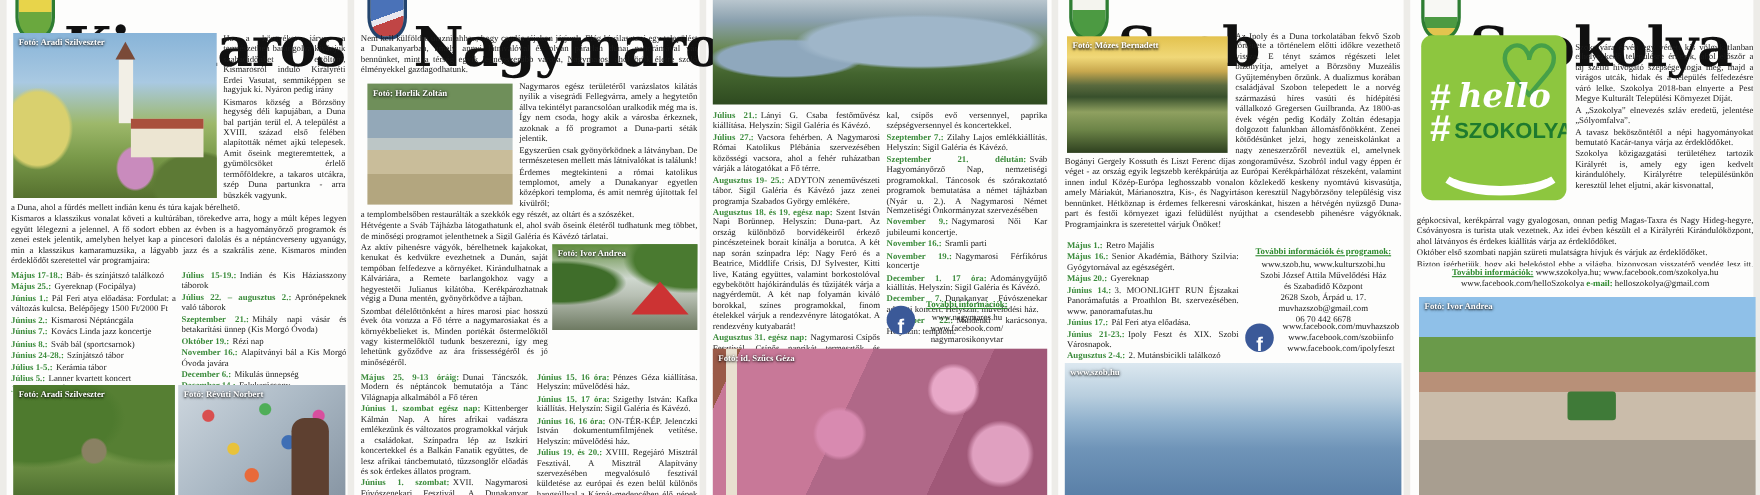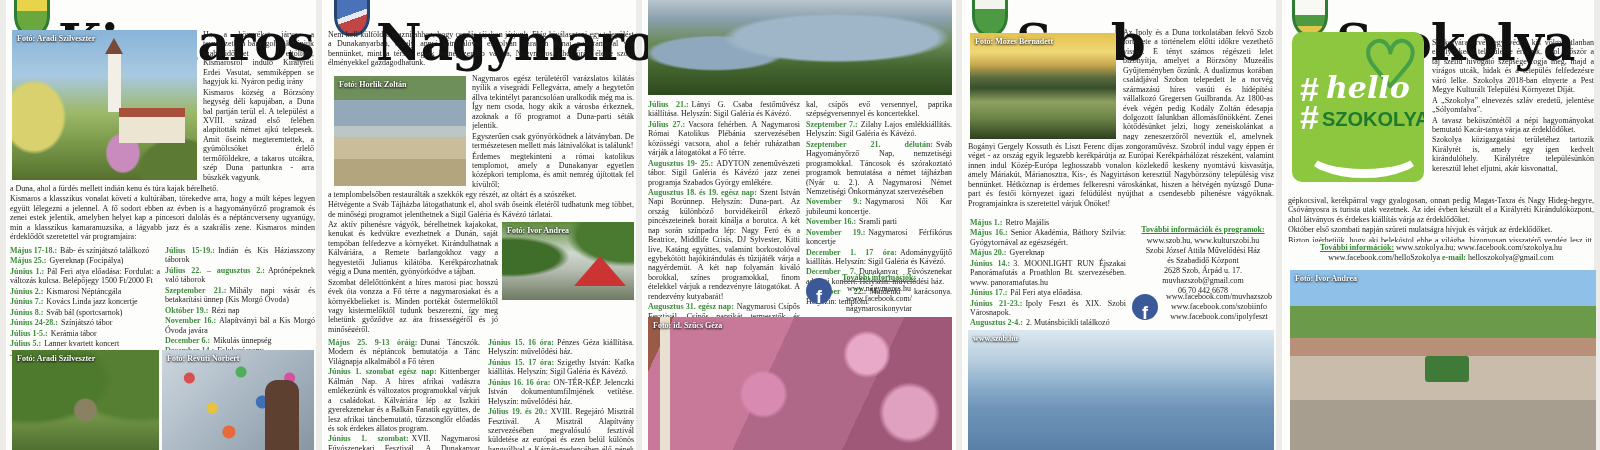--- a/index.html
+++ b/index.html
@@ -165,21 +165,21 @@
       <p>Szombat délelőttönként a híres marosi piac hosszú évek óta vonzza a Fő térre a nagymarosiakat és a környékbelieket is. Minden portékát őstermelőktől vagy kistermelőktől tudunk beszerezni, így meg lehetünk győződve az ára frissességéről és jó minőségéről.</p>
     </div>
     <div class="ph ph-market" style="left:182px;top:222px;width:132px;height:78px">
       <span class="tent"></span>
       <span class="cap">Fotó: Ivor Andrea</span>
     </div>
 
     <div class="evcol" style="left:8px;top:338px;width:152px">
 
     <p class="ev"><b>Május 25. 9-13 óráig:</b><span>Dunai Táncszók. Modern és néptáncok bemutatója a Tánc Világnapja alkalmából a Fő téren</span></p>
-        <p class="ev"><b>Június 1. szombat egész nap:</b><span>Kittenberger Kálmán Nap. A híres afrikai vadászra emlékezünk és változatos programokkal várjuk a családokat. Kálváriára lép az Iszkiri gyerekzenekar és a Balkán Fanatik együttes, de lesz afrikai táncbemutató, tűzzsonglőr előadás és sok érdekes állatos program.</span></p>
+        <p class="ev"><b>Június 1. szombat egész nap:</b><span>Kittenberger Kálmán Nap. A híres afrikai vadászra emlékezünk és változatos programokkal várjuk a családokat. Színpadra lép az Iszkiri koncertekkel és a Balkán Fanatik együttes, de lesz afrikai táncbemutató, tűzzsonglőr előadás és sok érdekes állatos program.</span></p>
         <p class="ev"><b>Június 1. szombat:</b><span>XVII. Nagymarosi Fúvószenekari Fesztivál. A Dunakanyar Fúvósegyüttes hagyományos fúvószenekari találko-</span></p>
       </div>
     <div class="evcol" style="left:168px;top:338px;width:146px">
 
     <p class="ev"><b>Június 15. 16 óra:</b><span>Pénzes Géza kiállítása. Helyszín: művelődési ház.</span></p>
         <p class="ev"><b>Június 15. 17 óra:</b><span>Szigethy István: Kafka kiállítás. Helyszín: Sigil Galéria és Kávézó.</span></p>
         <p class="ev"><b>Június 16. 16 óra:</b><span>ON-TÉR-KÉP. Jelenczki István dokumentumfilmjének vetítése. Helyszín: művelődési ház.</span></p>
         <p class="ev"><b>Július 19. és 20.:</b><span>XVIII. Regejáró Misztrál Fesztivál. A Misztrál Alapítvány szervezésében megvalósuló fesztivál küldetése az európai és ezen belül különös hangsúllyal a Kárpát-medencében élő népek irodalmi, népzenei kultúrájának megőrzése</span></p>
       </div>
   </section>

